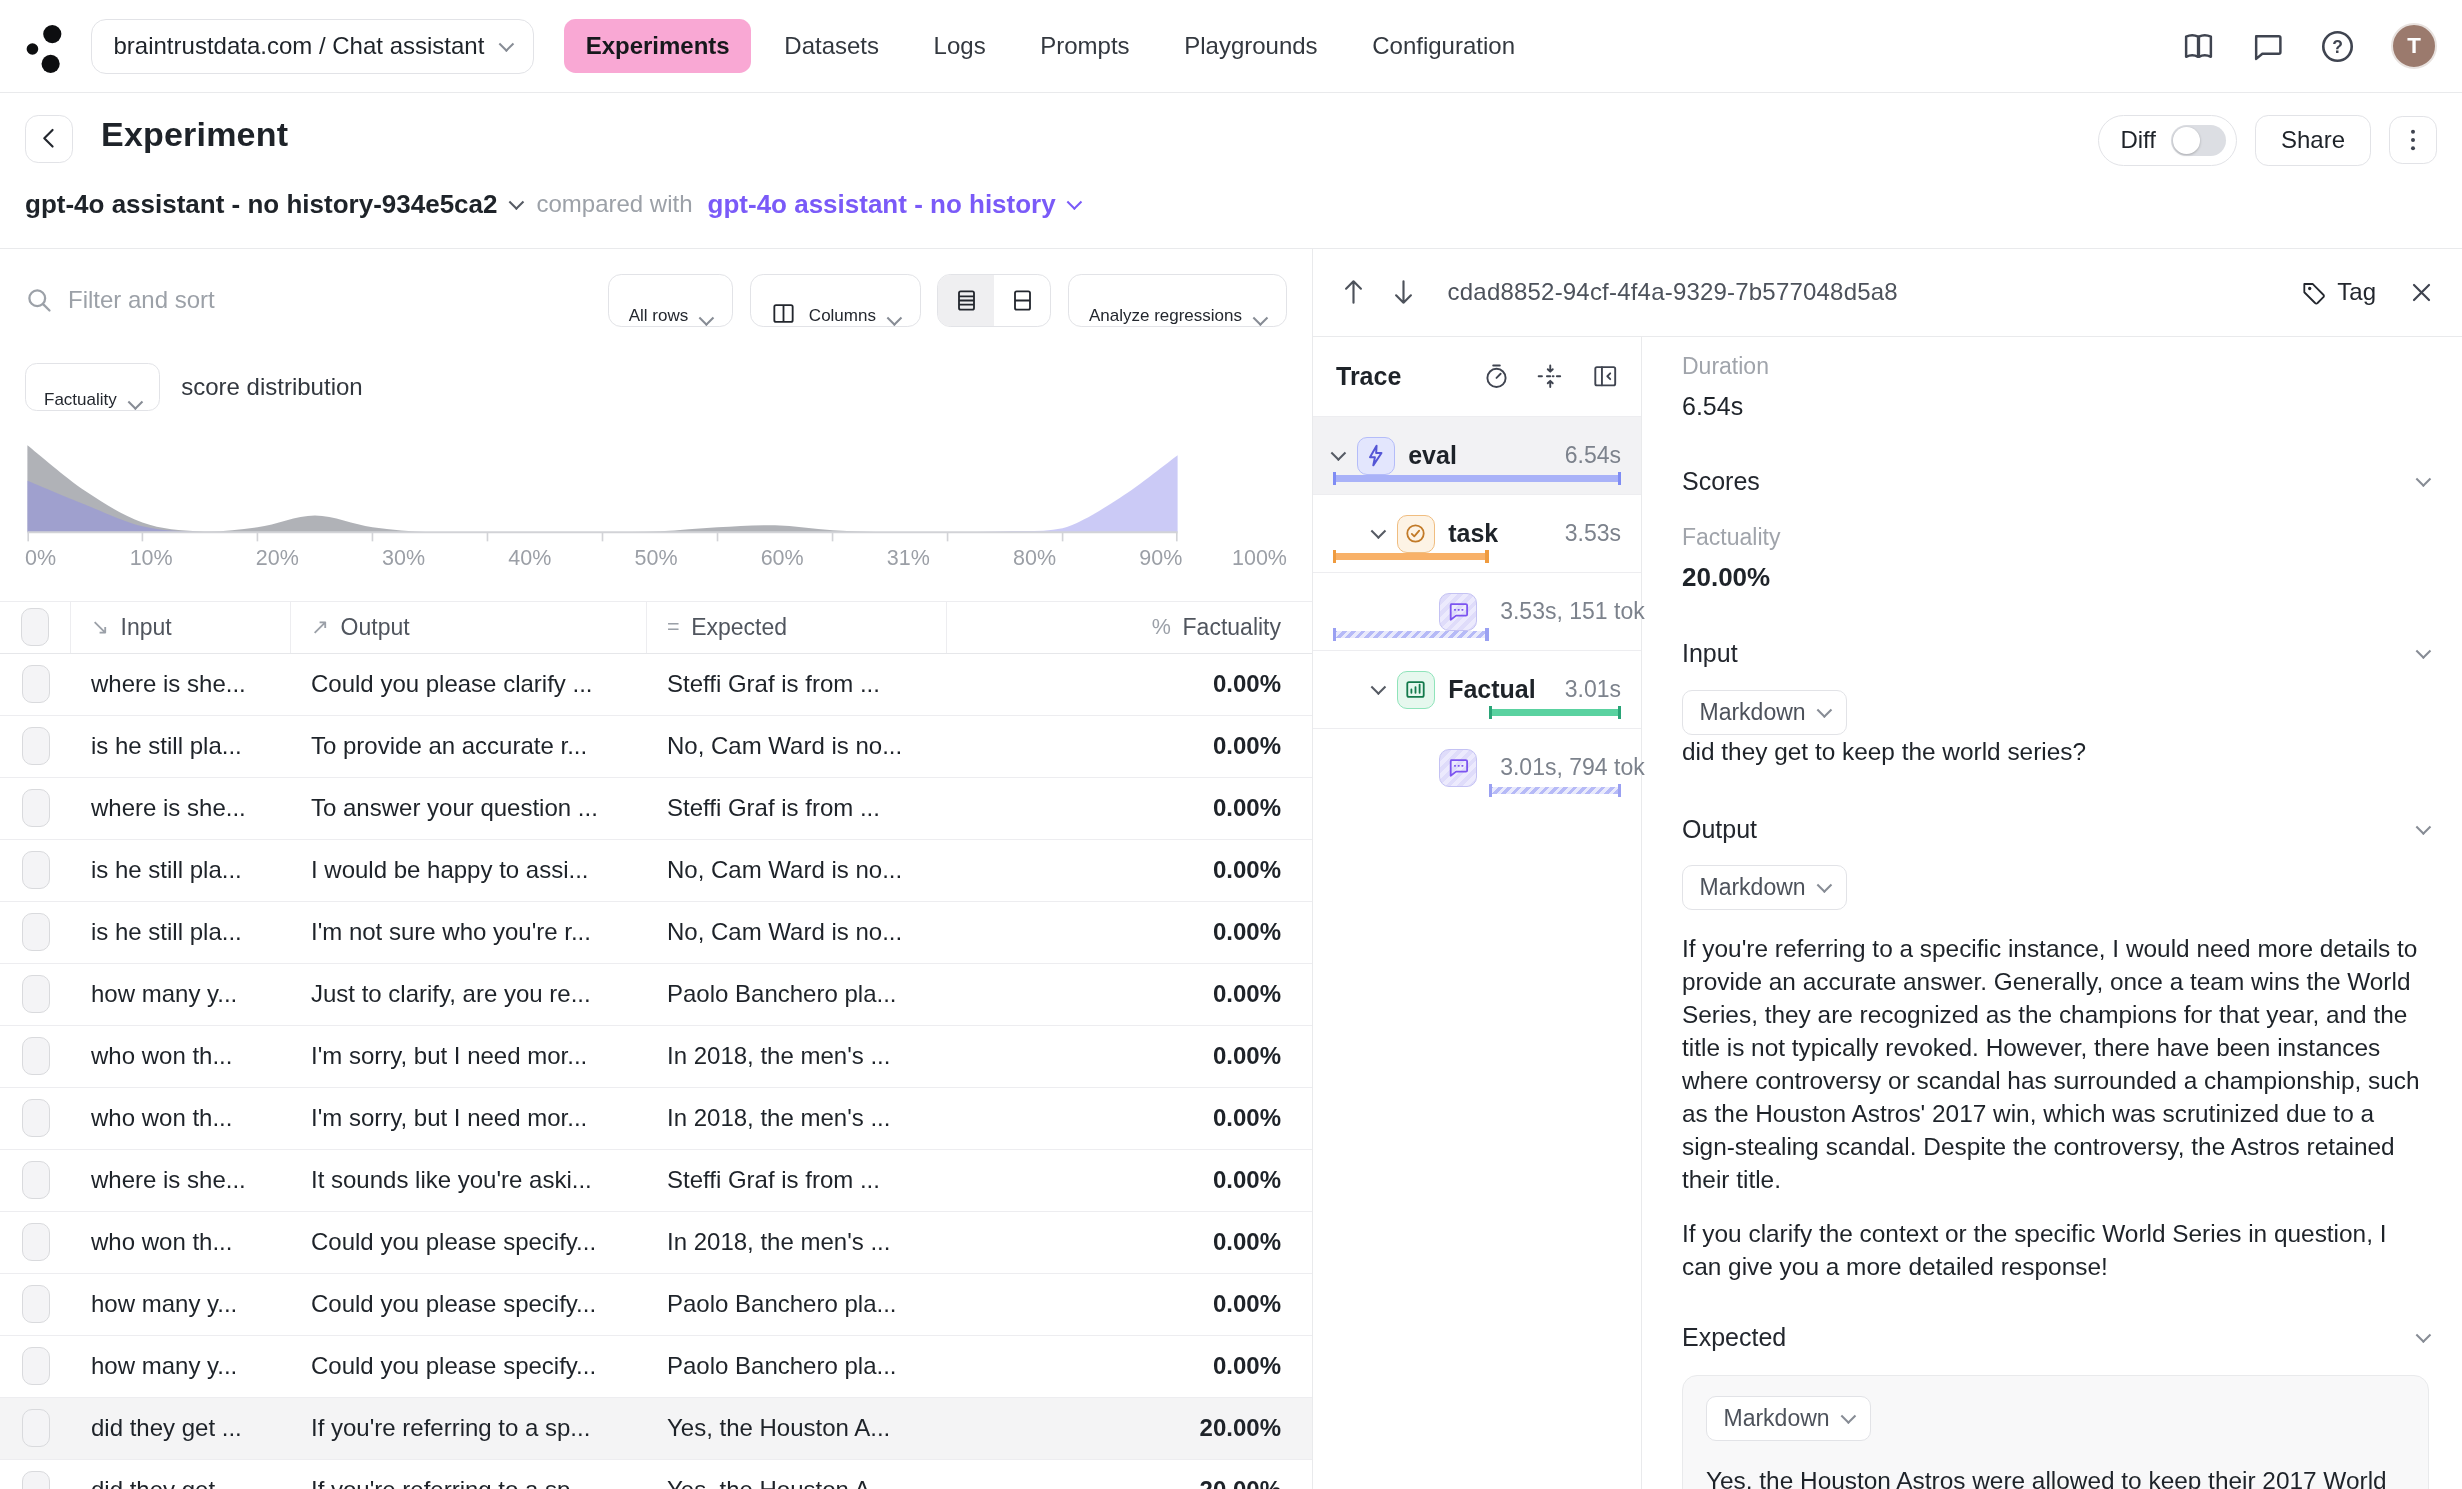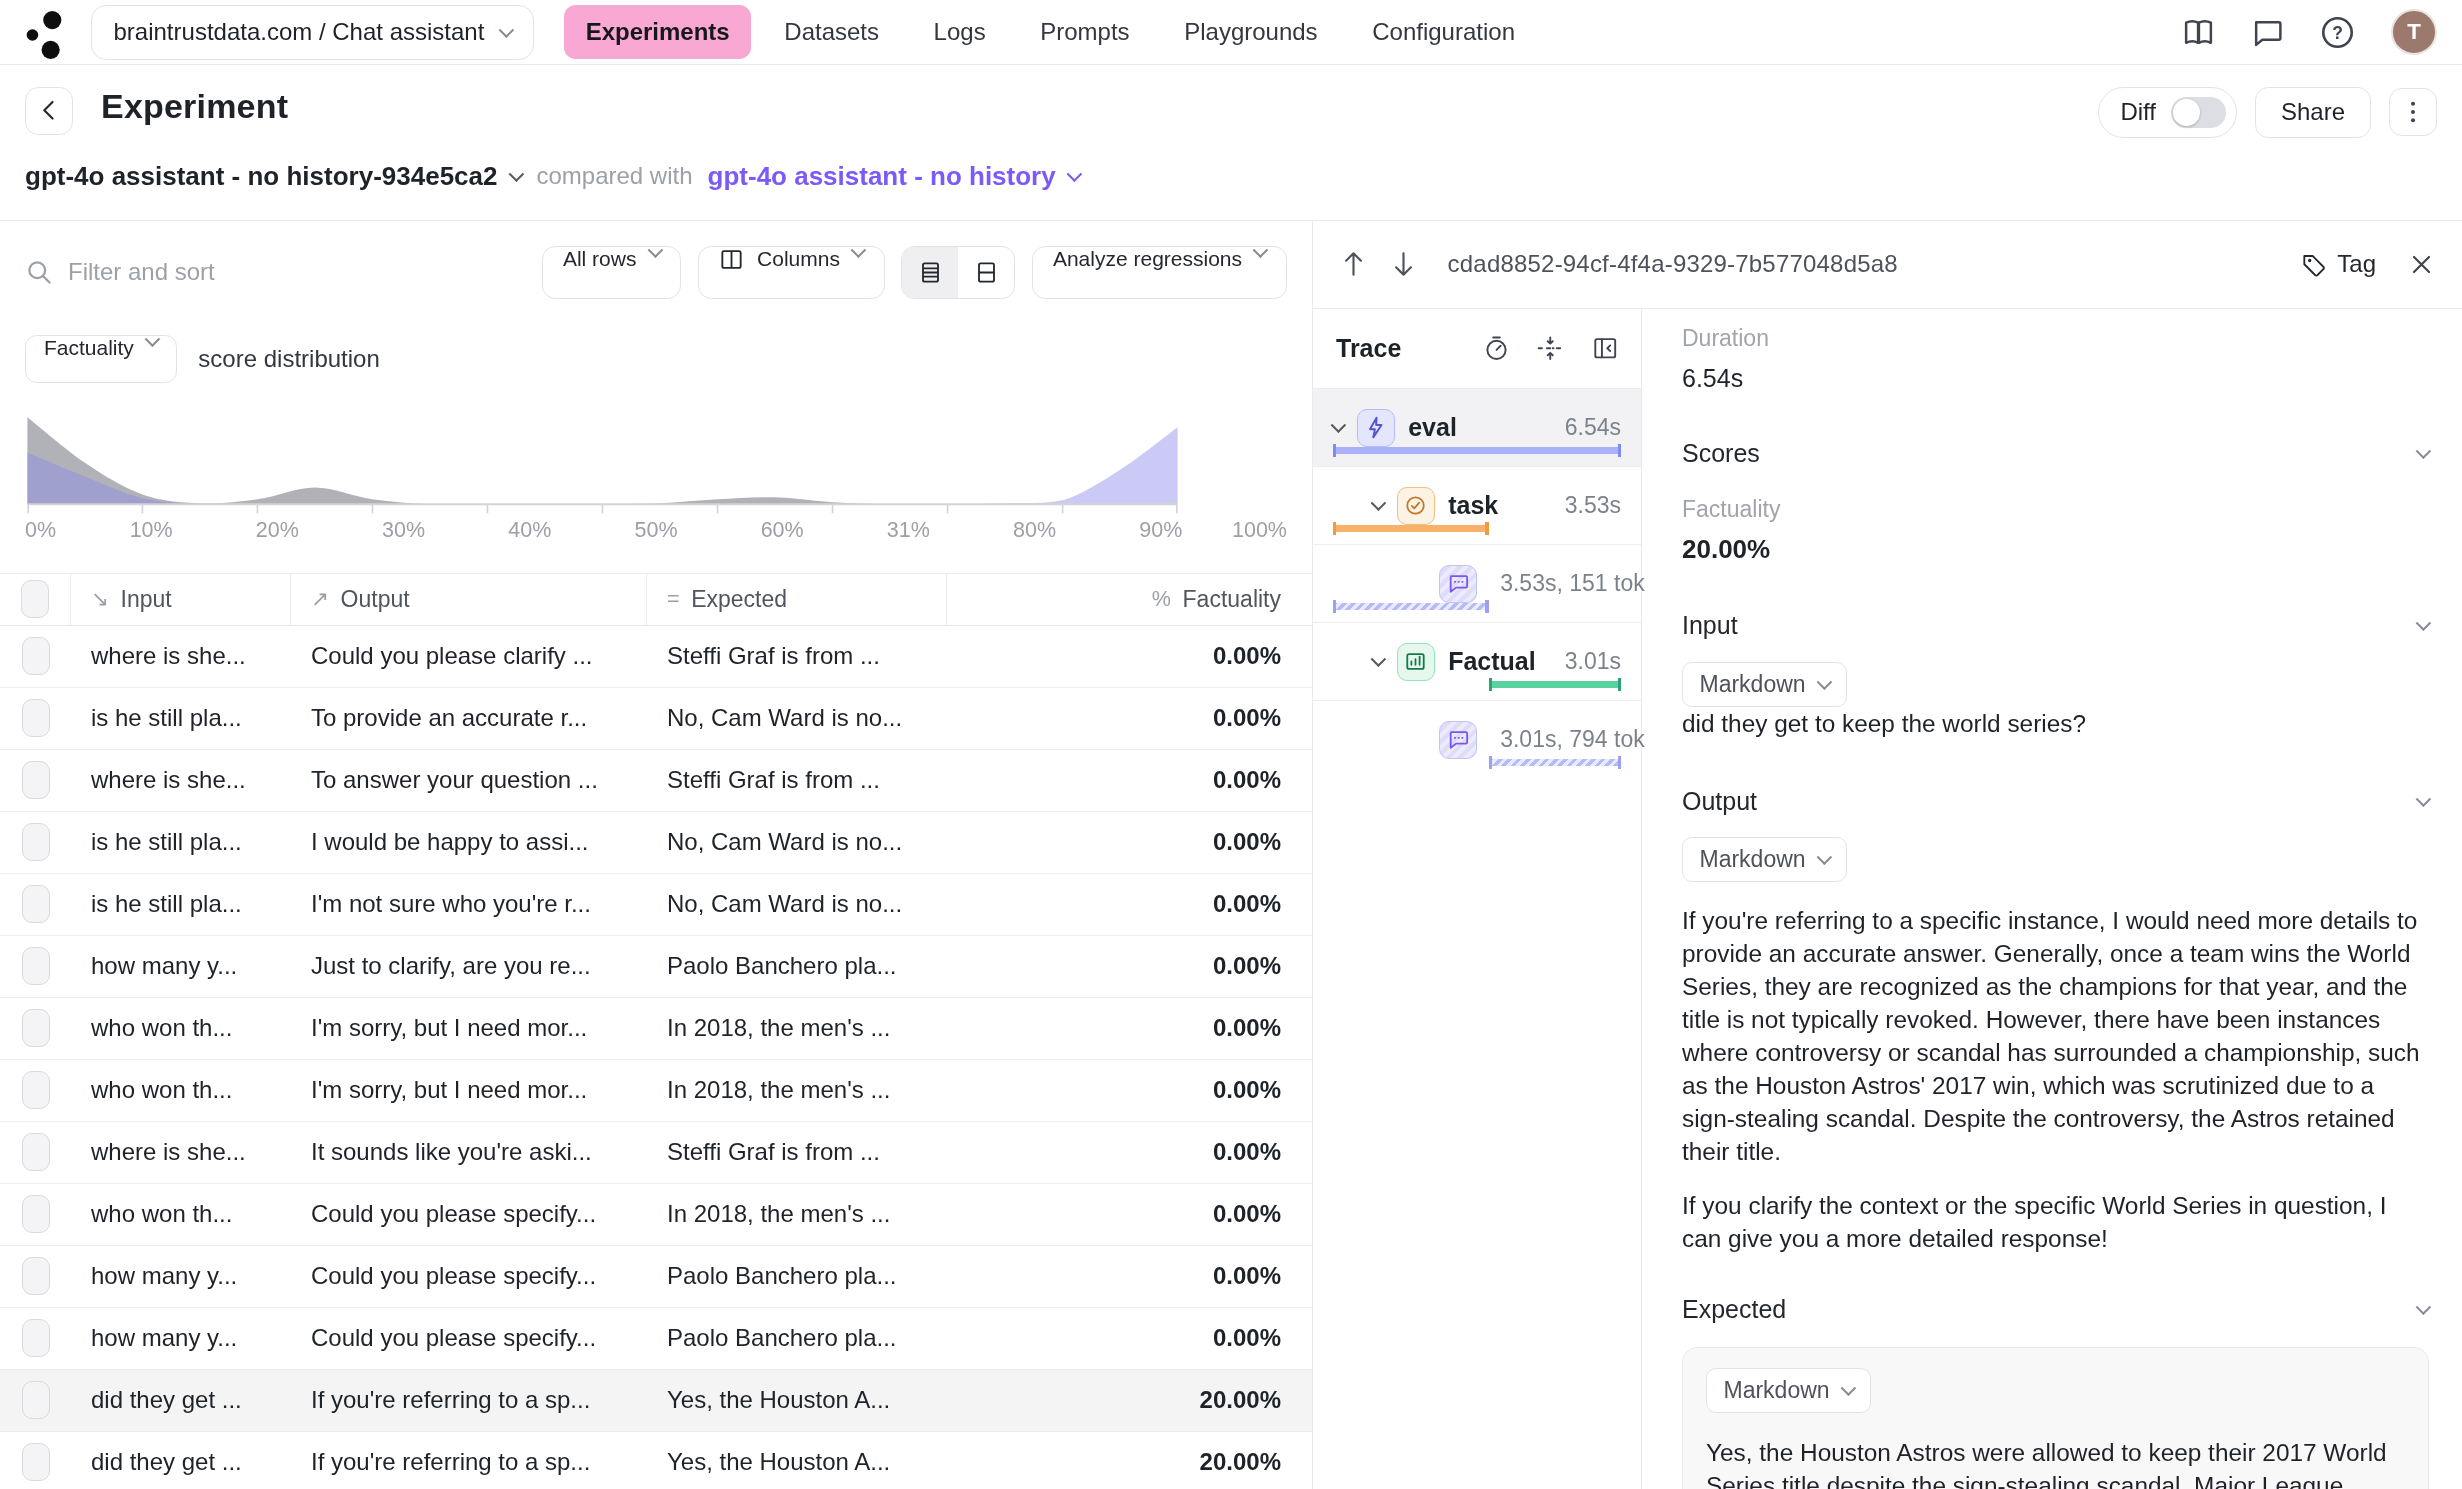--- a/index.html
+++ b/index.html
@@ -4,26 +4,26 @@
 <style>
   * { margin:0; padding:0; box-sizing:border-box; }
   html,body { width:2462px; height:1489px; overflow:hidden; background:#fff;
     font-family:"Liberation Sans", sans-serif; color:#1e2329; }
   .page { position:relative; width:2462px; height:1489px; display:flex; flex-direction:column; }
 
   
   .chev { display:inline-block; width:10.8px; height:10.8px; border-right:2.1px solid #878c95;
           border-bottom:2.1px solid #878c95; transform:rotate(45deg) translate(-1.7px,-1.7px); }
   .chev.dark { border-color:#565b64; }
-  .btn { display:inline-flex; align-items:flex-start; gap:13.2px; border:1.2px solid #e2e3e7;
-         border-radius:13.2px; background:#fff; font-size:21px; color:#23272e; cursor:pointer; }
+  .btn { display:inline-flex; align-items:flex-end; gap:13.2px; border:1.2px solid #e2e3e7;
+         border-radius:13.2px; background:#fff; font-size:17px; color:#23272e; cursor:pointer; }
   svg { display:block; }
 
   
-  .topnav { height:65px; border-bottom:1.2px solid #e9eaec; display:flex; align-items:center;
+  .topnav { height:93px; border-bottom:1.2px solid #e9eaec; display:flex; align-items:center;
             padding:0 25px; flex:0 0 auto; }
   .logo { margin-right:23px; }
   .proj-pill { height:55px; padding:0 21.5px; display:flex; align-items:center; gap:16.5px;
                border:1.2px solid #e2e3e7; border-radius:15px; font-size:24px; }
   .tabs { display:flex; align-items:center; margin-left:30px; gap:11.6px; }
   .tab { font-size:24px; color:#33383f; padding:13.2px 21.5px; border-radius:11.6px; white-space:nowrap; }
   .tab.active { background:#f9a8d4; font-weight:700; color:#16181c; }
   .nav-right { margin-left:auto; display:flex; align-items:center; gap:36px; }
   .nav-ic { color:#3f4450; }
   .avatar { width:46px; height:46px; border-radius:50%; background:#9b7a6d; color:#fff;

